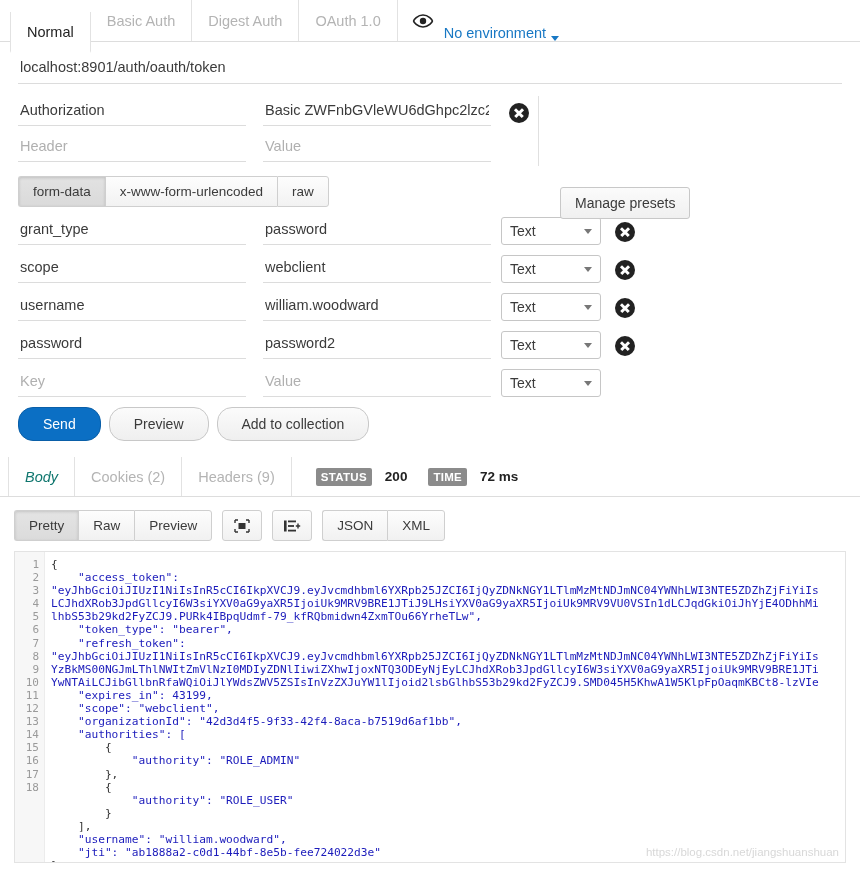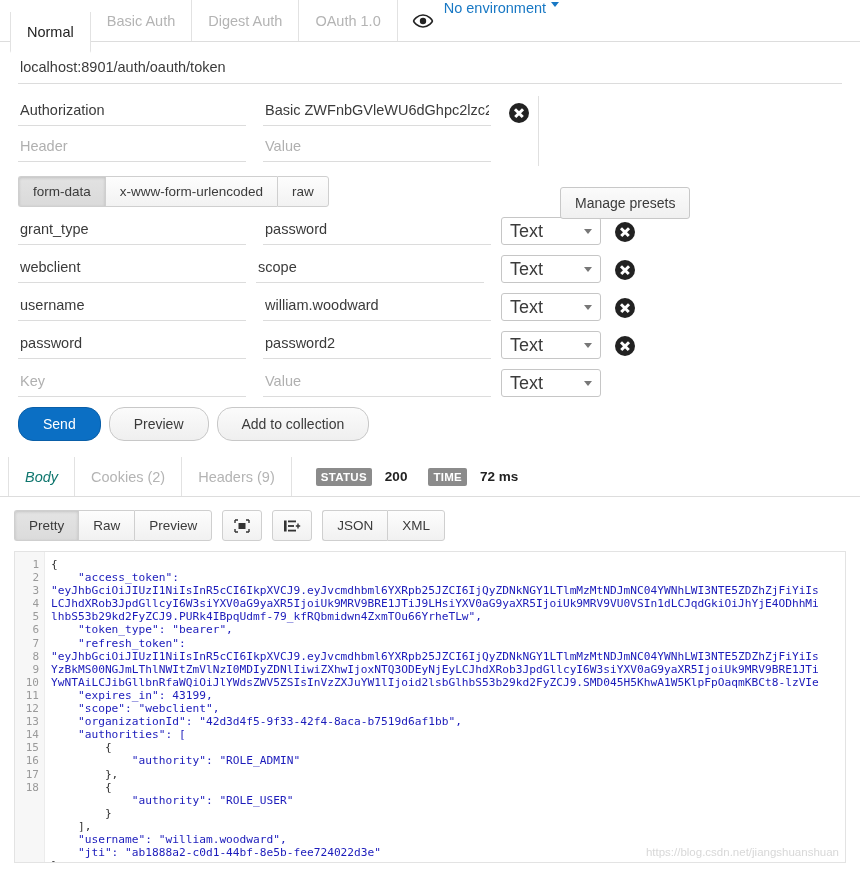--- a/index.html
+++ b/index.html
@@ -34,21 +34,21 @@
   .auth-tab.active {
     color: #222; font-weight: 500;
     border-bottom: 2px solid #ffffff;
     position: relative; top: 12px;
   }
   .eye-wrap {
     display: flex; align-items: center;
     padding: 0 10px 0 14px;
   }
   .env-sel {
-    display: flex; align-items: flex-start; gap: 5px;
+    display: flex; align-items: flex-end; gap: 5px;
     font-size: 14.5px; color: #1878c4;
     cursor: pointer;
   }
   .caret-dn {
     width: 0; height: 0;
     border-left: 4.5px solid transparent;
     border-right: 4.5px solid transparent;
     border-top: 5px solid #1878c4;
     margin-top: 2px;
   }
@@ -115,21 +115,21 @@
   .btype.active { background: linear-gradient(#e2e2e2,#dadada); box-shadow: inset 0 1px 3px rgba(0,0,0,.15); }
 
   
   .form-section { padding: 6px 0 0 18px; }
   .form-row { display: flex; align-items: flex-end; margin-bottom: 10px; }
   .fd-k { width: 228px; margin-right: 17px; }
   .fd-v { width: 228px; margin-right: 10px; }
   .type-sel {
     width: 100px; height: 28px; margin-bottom: 0;
     border: 1px solid #c6c6c6; border-radius: 3px;
-    background: #fff; font-size: 18px; color: #3b3b3b;
+    background: #fff; font-size: 14px; color: #3b3b3b;
     display: flex; align-items: center; justify-content: space-between;
     padding: 0 8px; cursor: pointer;
   }
   .type-sel .caret {
     width: 0; height: 0;
     border-left: 4px solid transparent;
     border-right: 4px solid transparent;
     border-top: 5px solid #777;
   }
   .form-row .del-btn { margin-left: 14px; }
@@ -283,22 +283,22 @@
       <input class="kv-input fd-k" value="grant_type" style="">
       <input class="kv-input fd-v" value="password" style="">
       <div class="type-sel">
         <span>Text</span>
         <span class="caret"></span>
       </div>
       <div class="del-btn"></div>
     </div>
 
     <div class="form-row">
+      <input class="kv-input fd-k" value="scope" style="">
       <input class="kv-input fd-v" value="webclient" style="">
-      <input class="kv-input fd-k" value="scope" style="">
       <div class="type-sel">
         <span>Text</span>
         <span class="caret"></span>
       </div>
       <div class="del-btn"></div>
     </div>
 
     <div class="form-row">
       <input class="kv-input fd-k" value="username" style="">
       <input class="kv-input fd-v" value="william.woodward" style="">

